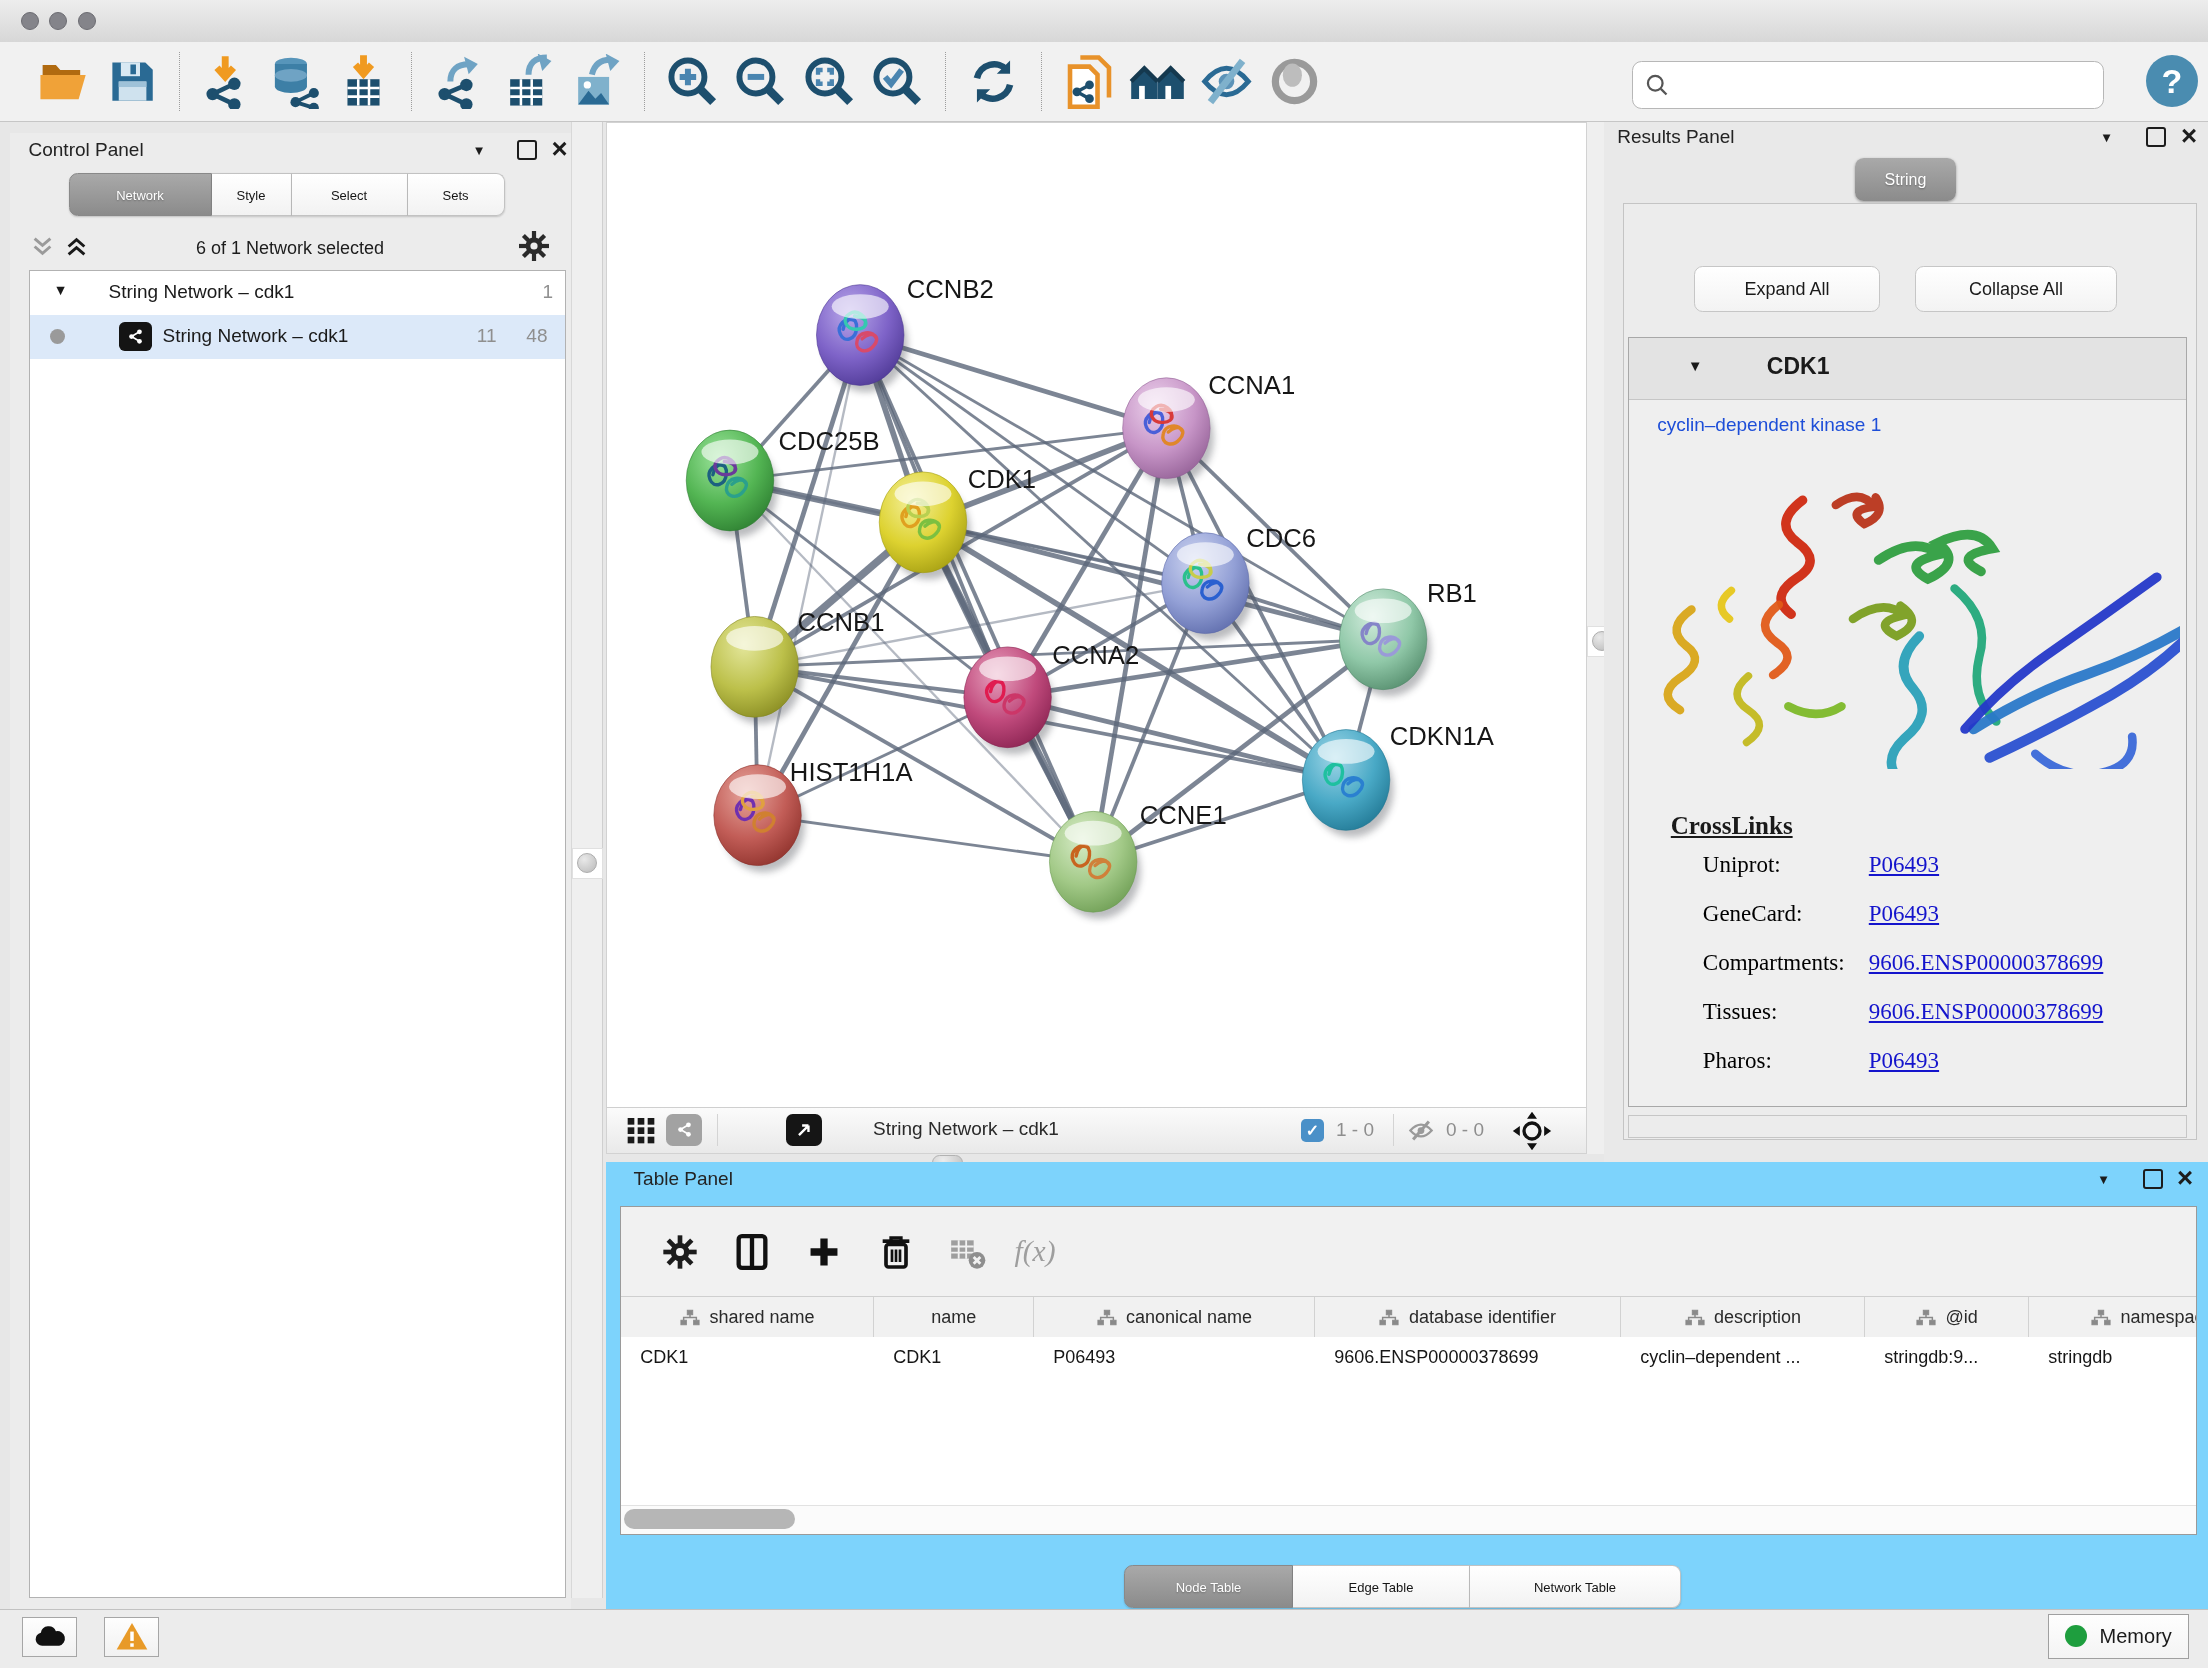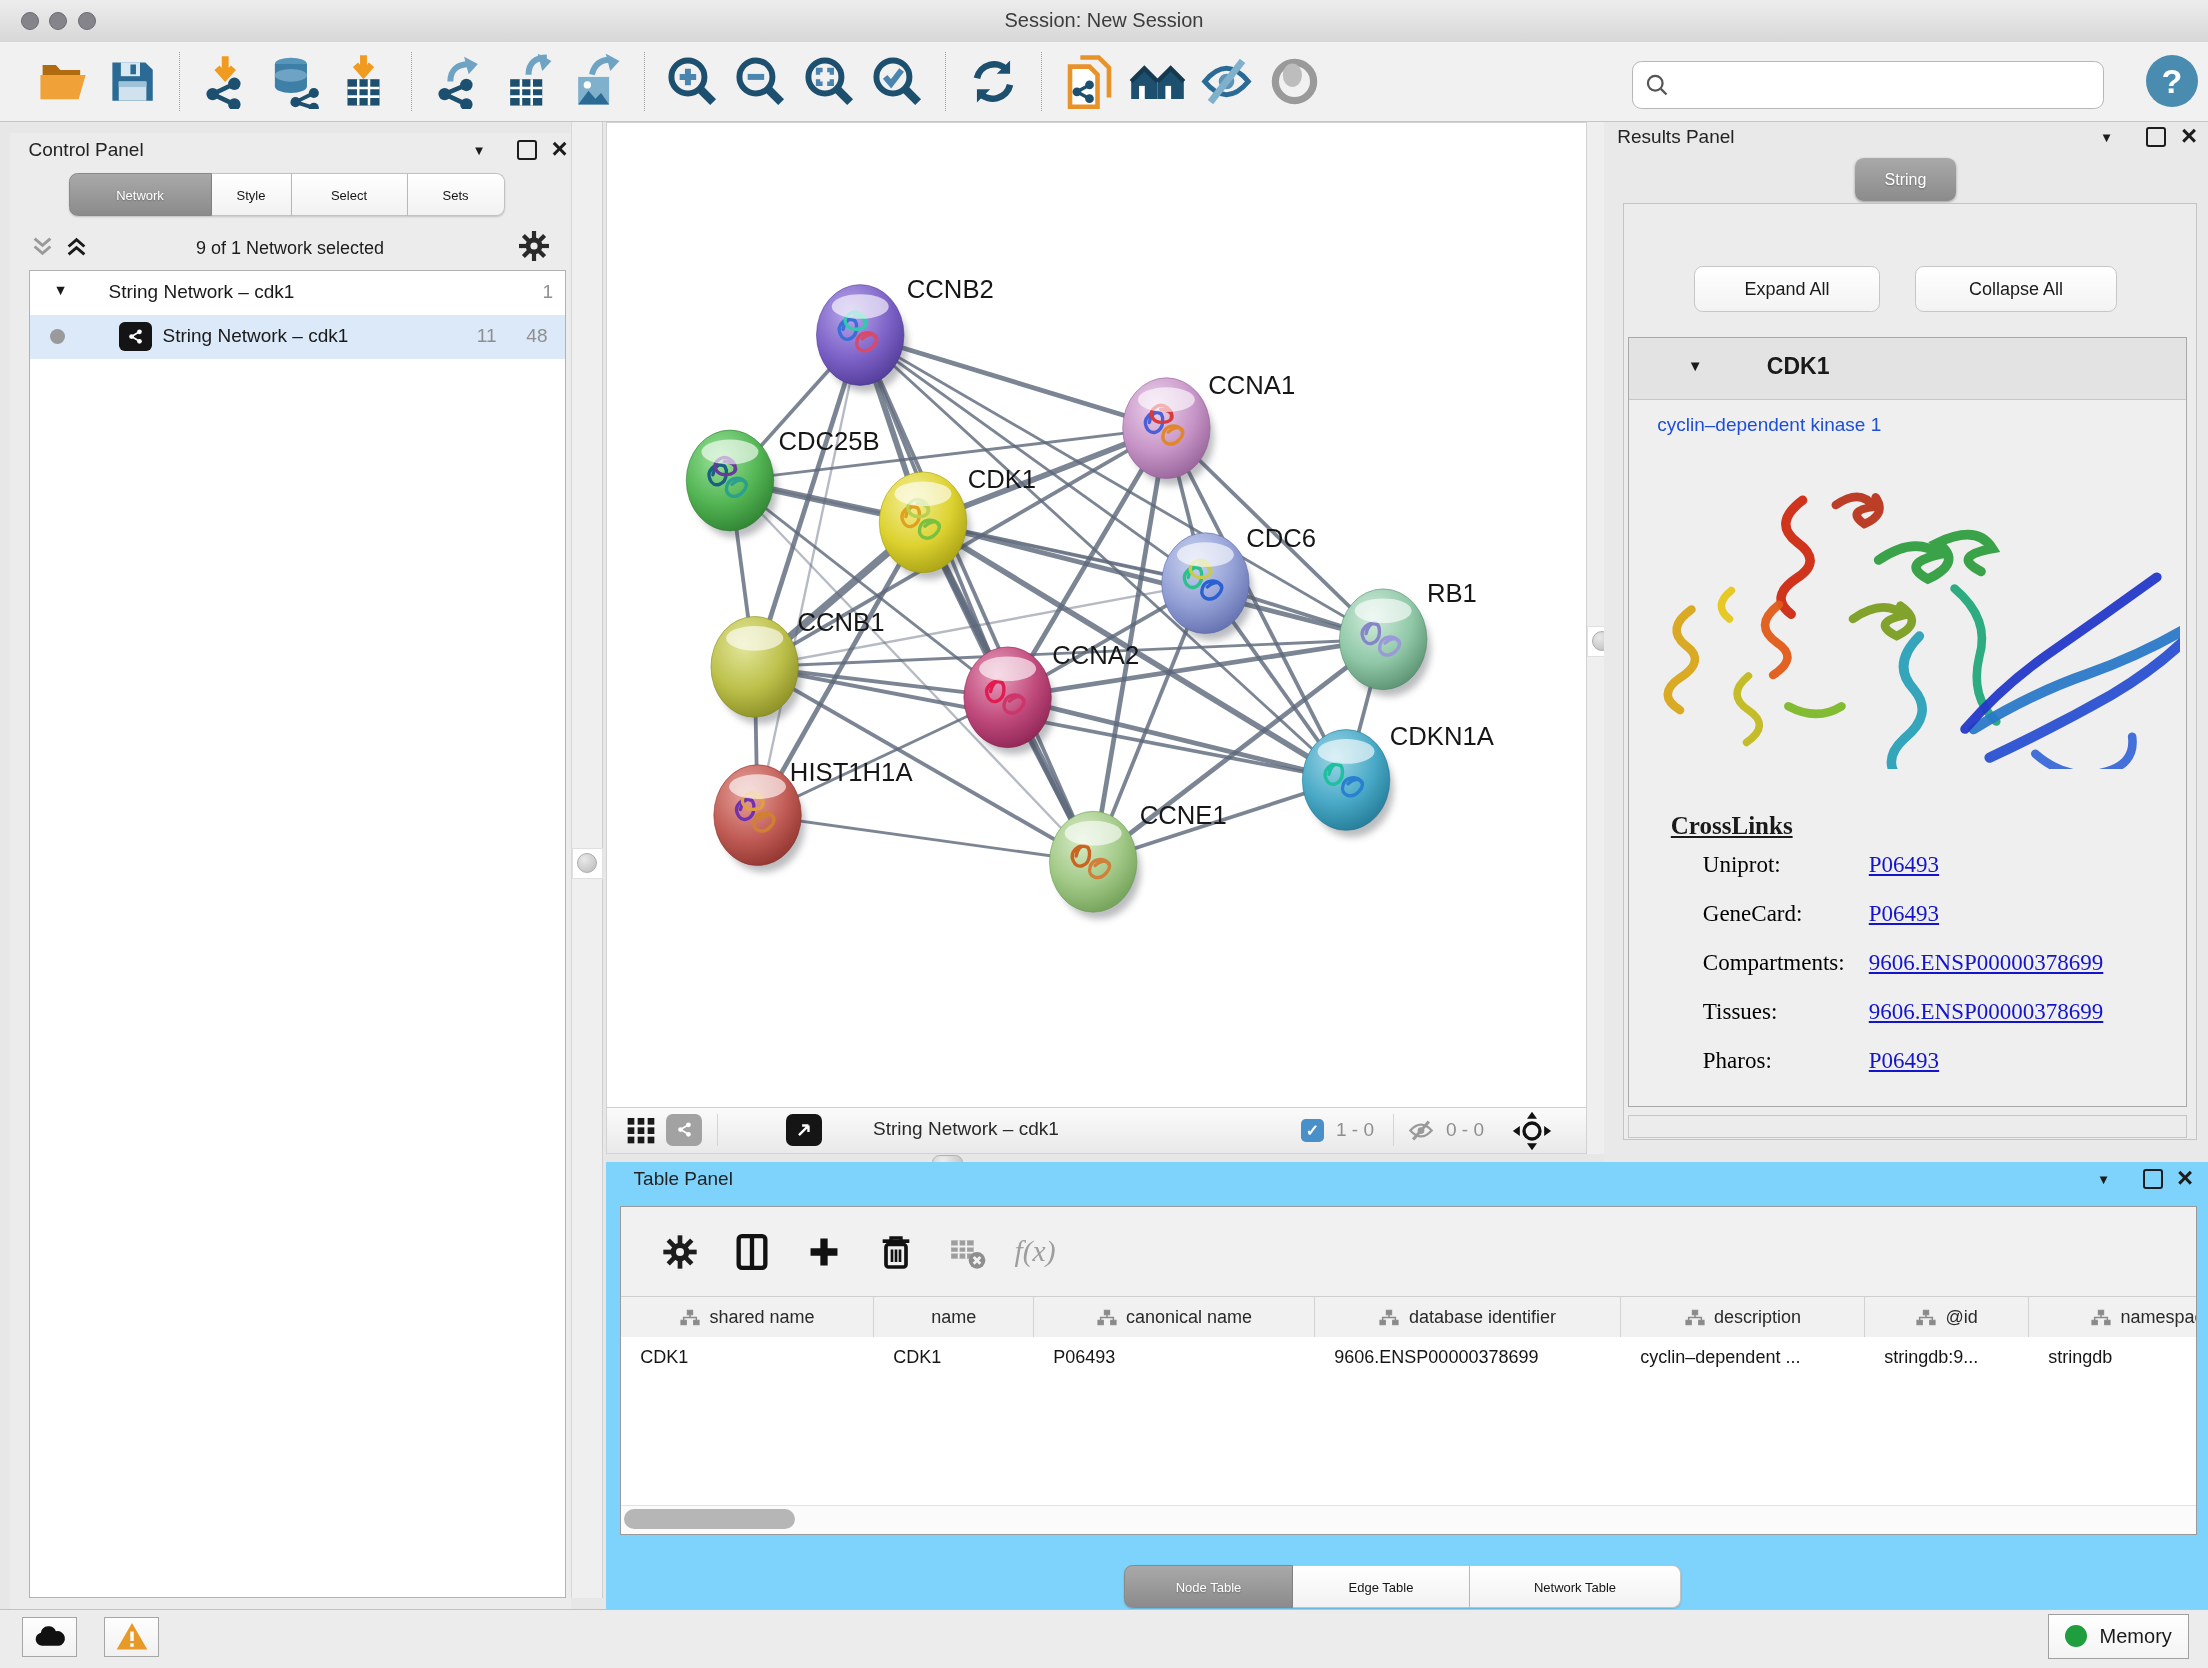--- a/index.html
+++ b/index.html
@@ -114,21 +114,20 @@
 </style>
 </head>
 <body>
 
 <div id="app">
 
   <div class="titlebar">
     <span class="tl" style="left:21px"></span>
     <span class="tl" style="left:49px"></span>
     <span class="tl" style="left:78px"></span>
-    <div class="title-text">Session: New Session</div>
   </div>
 
   <div class="toolbar">
     <span class="tbtn">
       <svg width="53" height="53" viewBox="0 0 24 24">
           <path d="M3 4.5h6l2 2.3h9v2.6H3z" fill="#b06a10"></path>
           <path d="M2 9h20.5l-3.2 11H2z" fill="#f0a238"></path>
         </svg>
     </span>
     <span class="tbtn">
@@ -305,21 +304,21 @@
     <span style="position:absolute;left:19px;top:101px">
       <svg width="27" height="25" viewBox="0 0 24 22">
           <path d="M5 4l7 6 7-6M5 11l7 6 7-6" stroke="#9a9a9a" stroke-width="2.6" fill="none"></path>
         </svg>
     </span>
     <span style="position:absolute;left:53px;top:101px">
       <svg width="27" height="25" viewBox="0 0 24 22">
           <path d="M5 18l7-6 7 6M5 11l7-6 7 6" stroke="#1a1a1a" stroke-width="2.6" fill="none"></path>
         </svg>
     </span>
-    <div style="position:absolute;left:0;top:105px;width:561px;text-align:center;font-size:18px;color:#1c1c1c">9 of 1 Network selected</div>
+    <div style="position:absolute;left:0;top:105px;width:561px;text-align:center;font-size:18px;color:#1c1c1c">6 of 1 Network selected</div>
     <span style="position:absolute;left:506px;top:95px">
       <svg width="36" height="36" viewBox="0 0 24 24">
           <g fill="#2a2a2a">
             <rect x="10.6" y="2" width="2.8" height="20"></rect>
             <rect x="10.6" y="2" width="2.8" height="20" transform="rotate(45 12 12)"></rect>
             <rect x="10.6" y="2" width="2.8" height="20" transform="rotate(90 12 12)"></rect>
             <rect x="10.6" y="2" width="2.8" height="20" transform="rotate(135 12 12)"></rect>
           </g>
           <circle cx="12" cy="12" r="5.6" fill="#2a2a2a"></circle>
           <circle cx="12" cy="12" r="2.4" fill="#ececec"></circle>

